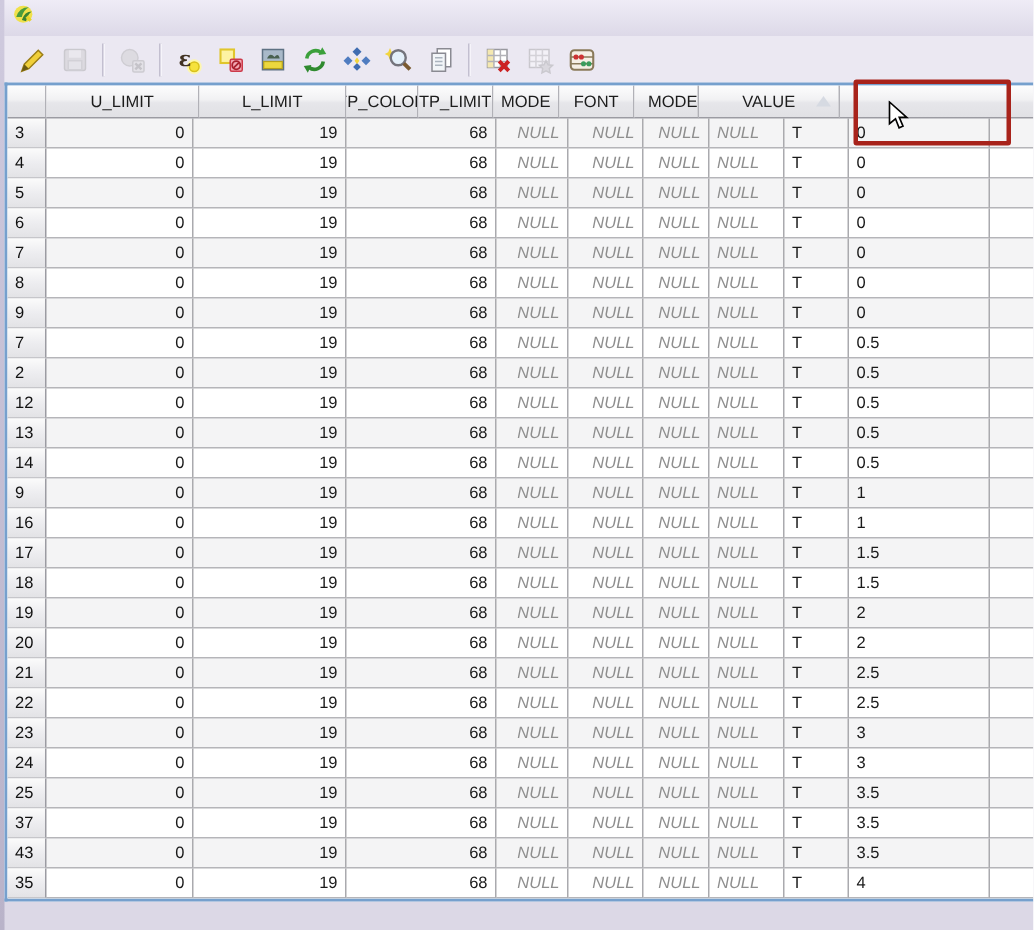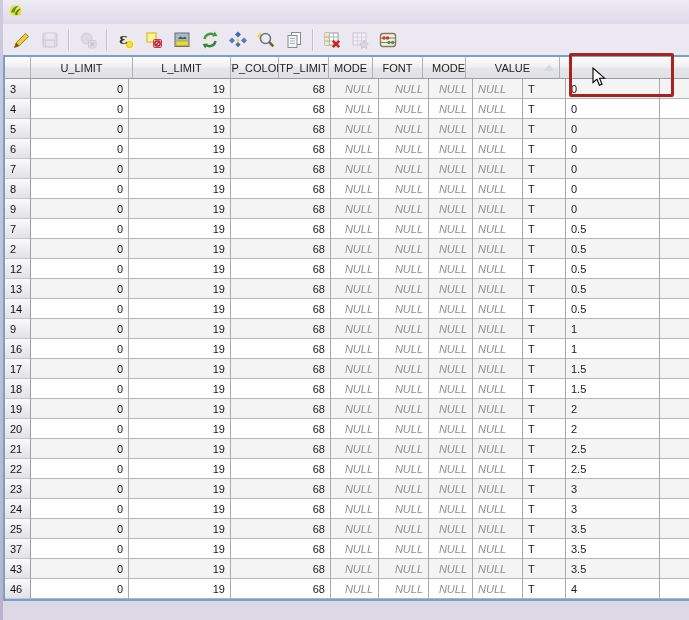--- a/index.html
+++ b/index.html
@@ -510,21 +510,21 @@
           <div class="cell al-r" style="width: 100px;">68</div>
           <div class="cell al-r null" style="width: 48px;">NULL</div>
           <div class="cell al-r null" style="width: 50px;">NULL</div>
           <div class="cell al-r null" style="width: 44px;">NULL</div>
           <div class="cell null" style="width: 50px;">NULL</div>
           <div class="cell" style="width: 43px;">T</div>
           <div class="cell" style="width: 94px;">3.5</div>
           <div class="cell filler"></div>
         </div>
         <div class="drow">
-          <div class="rownum">46</div>
+          <div class="rownum">35</div>
           <div class="cell al-r" style="width: 98px;">0</div>
           <div class="cell al-r" style="width: 102px;">19</div>
           <div class="cell al-r" style="width: 100px;">68</div>
           <div class="cell al-r null" style="width: 48px;">NULL</div>
           <div class="cell al-r null" style="width: 50px;">NULL</div>
           <div class="cell al-r null" style="width: 44px;">NULL</div>
           <div class="cell null" style="width: 50px;">NULL</div>
           <div class="cell" style="width: 43px;">T</div>
           <div class="cell" style="width: 94px;">4</div>
           <div class="cell filler"></div>

